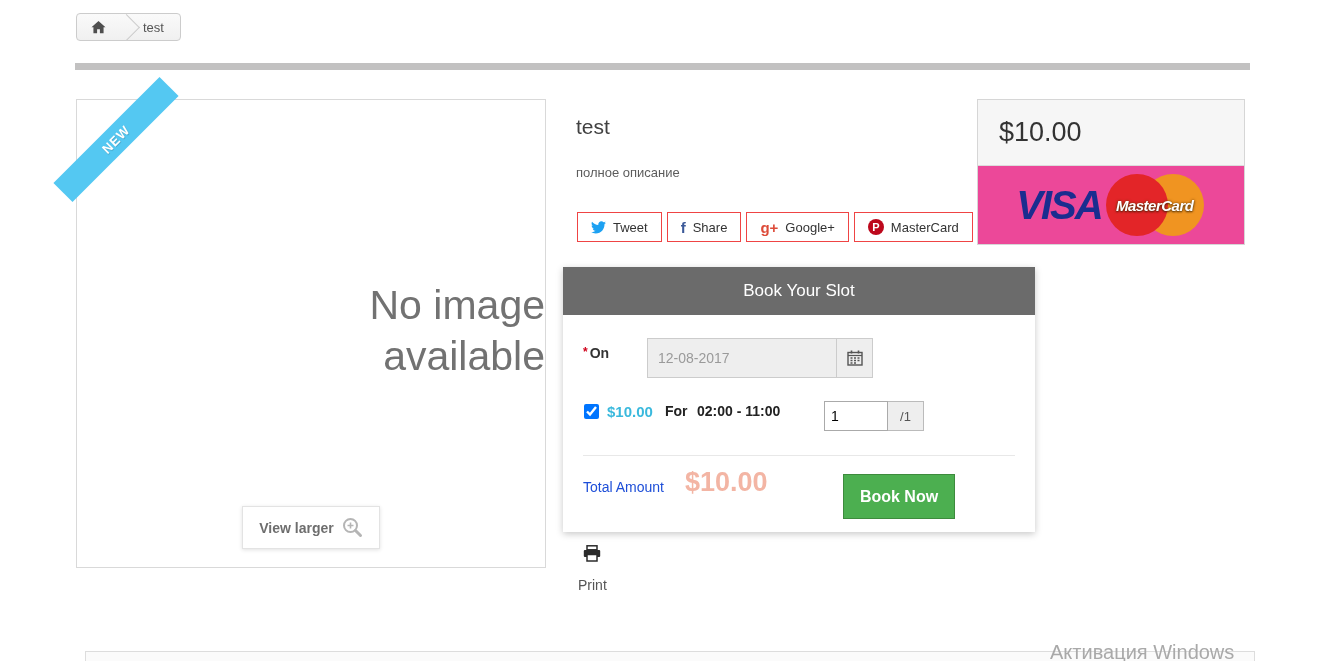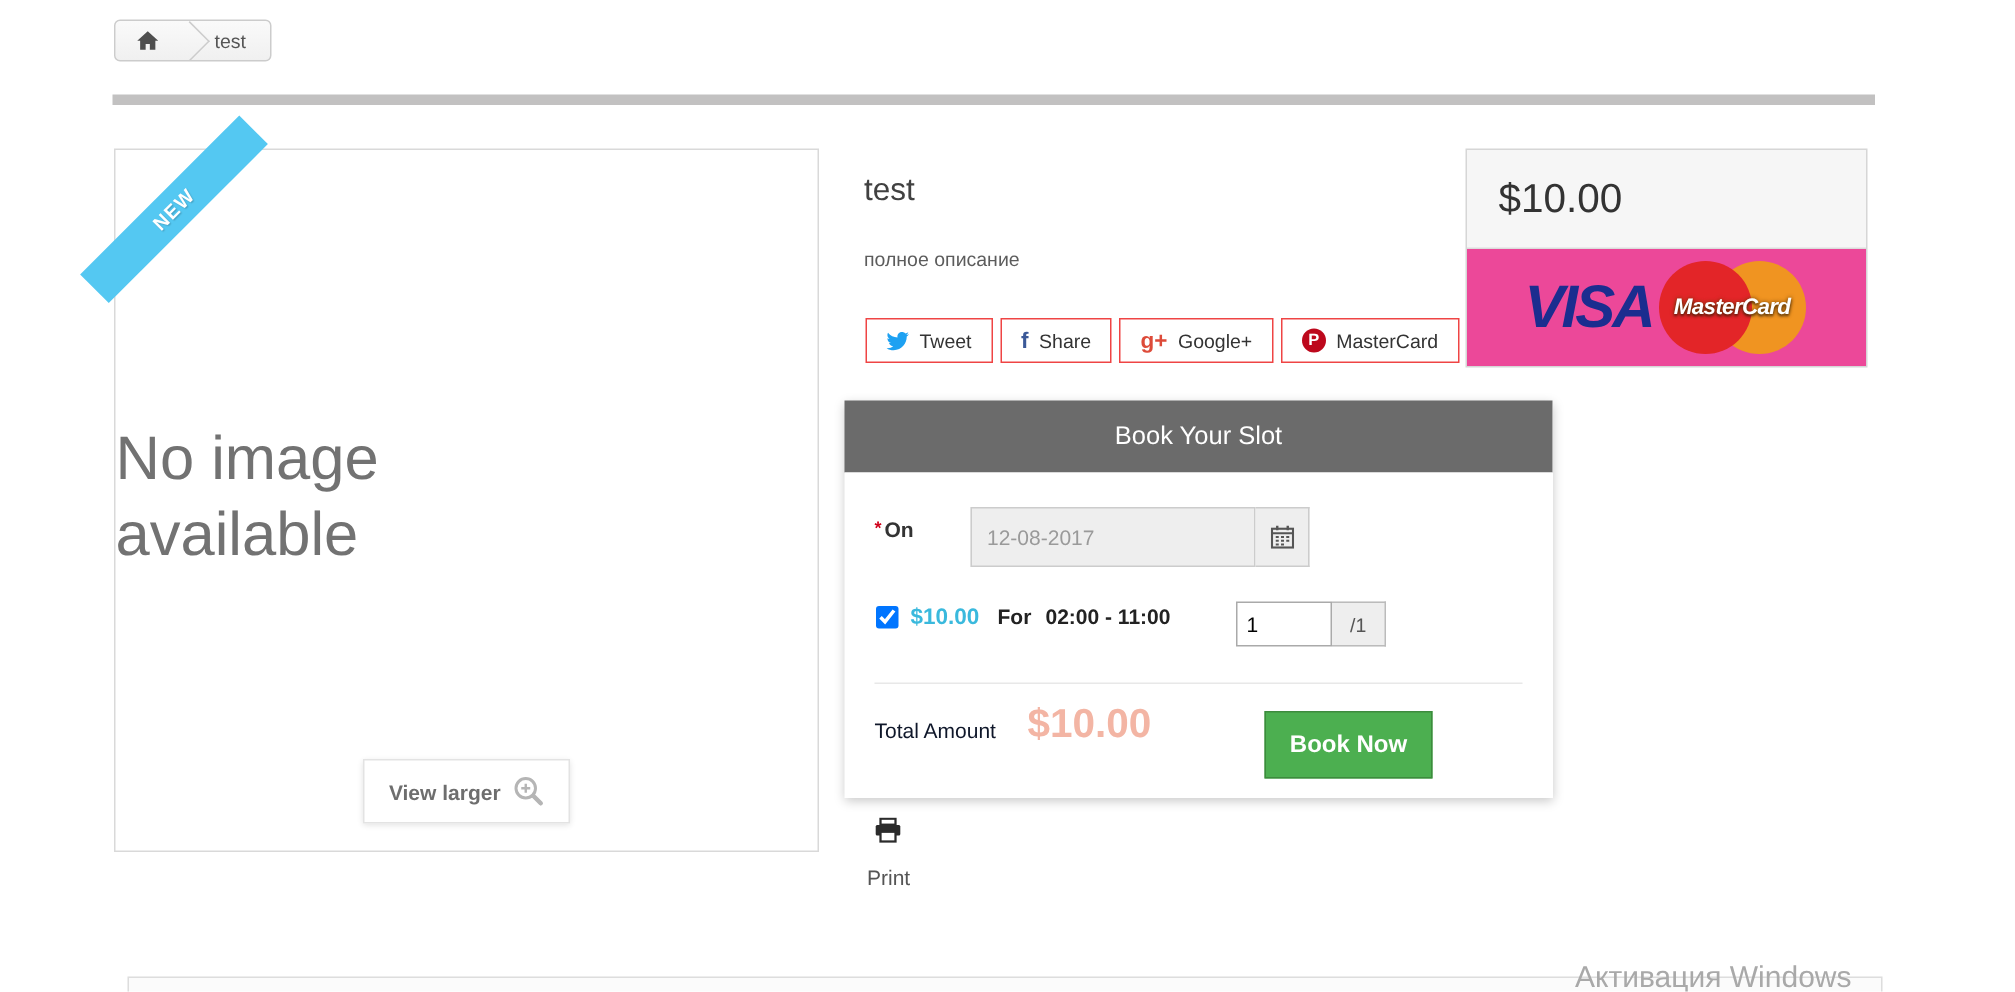--- a/index.html
+++ b/index.html
@@ -24,21 +24,21 @@
   .image-box { position:absolute; left:76px; top:99px; width:470px; height:469px;
     border:1px solid #d9d9d9; background:#fff; }
   .ribbon-band { position:absolute; left:-36px; top:26px; width:150px; height:27px;
     background:#54c8f2; transform:rotate(-45deg); display:flex; align-items:center;
     justify-content:center; z-index:2; }
   .ribbon-band span { color:#fff; font-size:13px; font-weight:bold; letter-spacing:1px;
     text-shadow:0 1px 1px rgba(0,0,0,.2); }
   .ribbon-fold { position:absolute; width:10px; height:10px; background:#1a8fd1; transform:rotate(45deg); z-index:1; }
   .fold-a { left:82px; top:-4px; }
   .fold-b { left:-4px; top:82px; }
-  .no-image { position:absolute; top:180px; left:0; width:100%; text-align:left;
+  .no-image { position:absolute; top:180px; left:0; width:100%; text-align:right;
     font-size:41px; color:#727272; line-height:1.25; }
   .no-image-inner { display:inline-block; max-width:300px; }
   .view-larger { position:absolute; left:50%; transform:translateX(-50%); top:406px;
     width:138px; height:43px; background:#fff; border:1px solid #e3e3e3;
     box-shadow:0 1px 4px rgba(0,0,0,.12); display:flex; align-items:center; justify-content:center;
     gap:8px; font-size:14px; font-weight:bold; color:#6e6e6e; cursor:pointer;
     font-family:"Liberation Sans", sans-serif; }
 
   
   .title { position:absolute; left:576px; top:115px; font-size:21px; font-weight:400; color:#414141; }
@@ -68,21 +68,21 @@
   .slot-check { position:absolute; left:21px; top:89px; width:15px; height:15px; cursor:pointer; }
   .slot-price { position:absolute; left:44px; top:88px; font-size:15px; font-weight:bold; color:#3ab9dd; }
   .slot-for { position:absolute; left:102px; top:88px; font-size:14px; font-weight:bold; color:#222; }
   .slot-time { position:absolute; left:134px; top:88px; font-size:14px; font-weight:bold; color:#222; }
   .qty-group { position:absolute; left:261px; top:86px; display:flex; }
   .qty-input { width:64px; height:30px; border:1px solid #aaa; background:#fff; color:#000;
     font-size:14px; padding:0 6px; font-family:"Liberation Sans", sans-serif; }
   .qty-addon { width:36px; height:30px; background:#eee; border:1px solid #bbb; border-left:none;
     display:flex; align-items:center; justify-content:center; font-size:13px; color:#555; }
   .booking-hr { position:absolute; left:20px; right:20px; top:140px; height:1px; background:#e8e8e8; }
-  .total-label { position:absolute; left:20px; top:164px; font-size:14px; color:#0f172a; }
+  .total-label { position:absolute; left:20px; top:164px; font-size:14px; color:#1d4ed8; }
   .total-value { position:absolute; left:122px; top:152px; font-size:27px; font-weight:bold; color:#f3b5a4; }
   .book-now { position:absolute; left:280px; top:159px; width:112px; height:45px;
     background:#4caf50; border:1px solid #3d8b3d; color:#fff; font-size:16px; font-weight:bold;
     cursor:pointer; font-family:"Liberation Sans", sans-serif; }
 
   
   .print-row { position:absolute; left:578px; top:545px; display:flex; align-items:center;
     gap:15px; font-size:14px; color:#555; cursor:pointer;flex-direction:column; }
 
   

